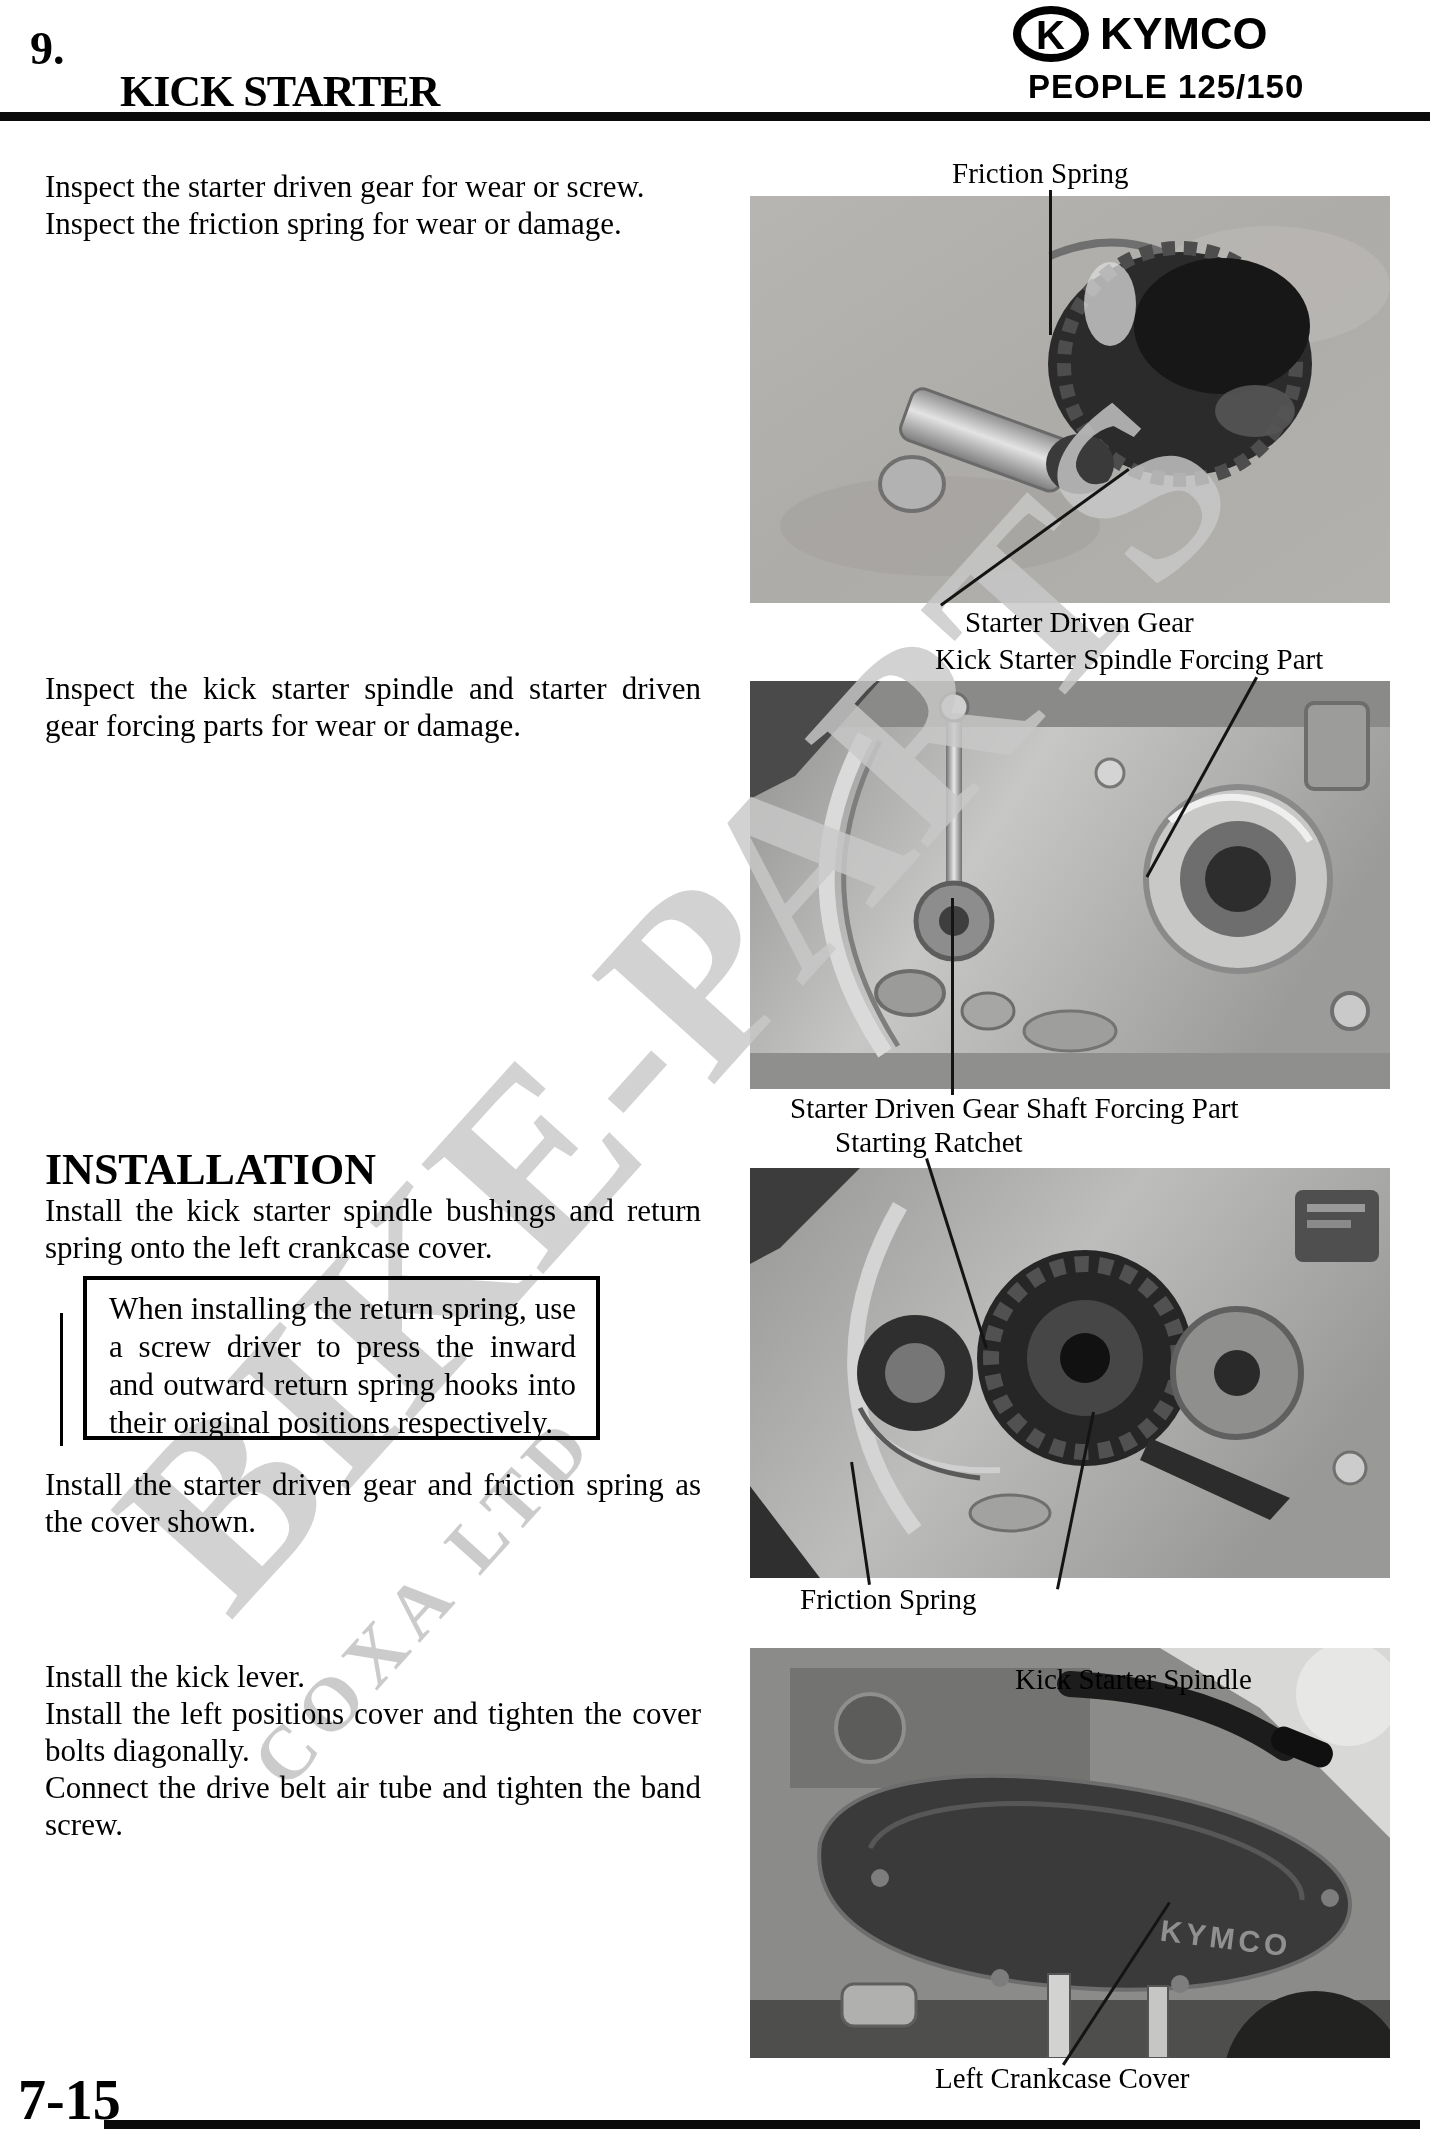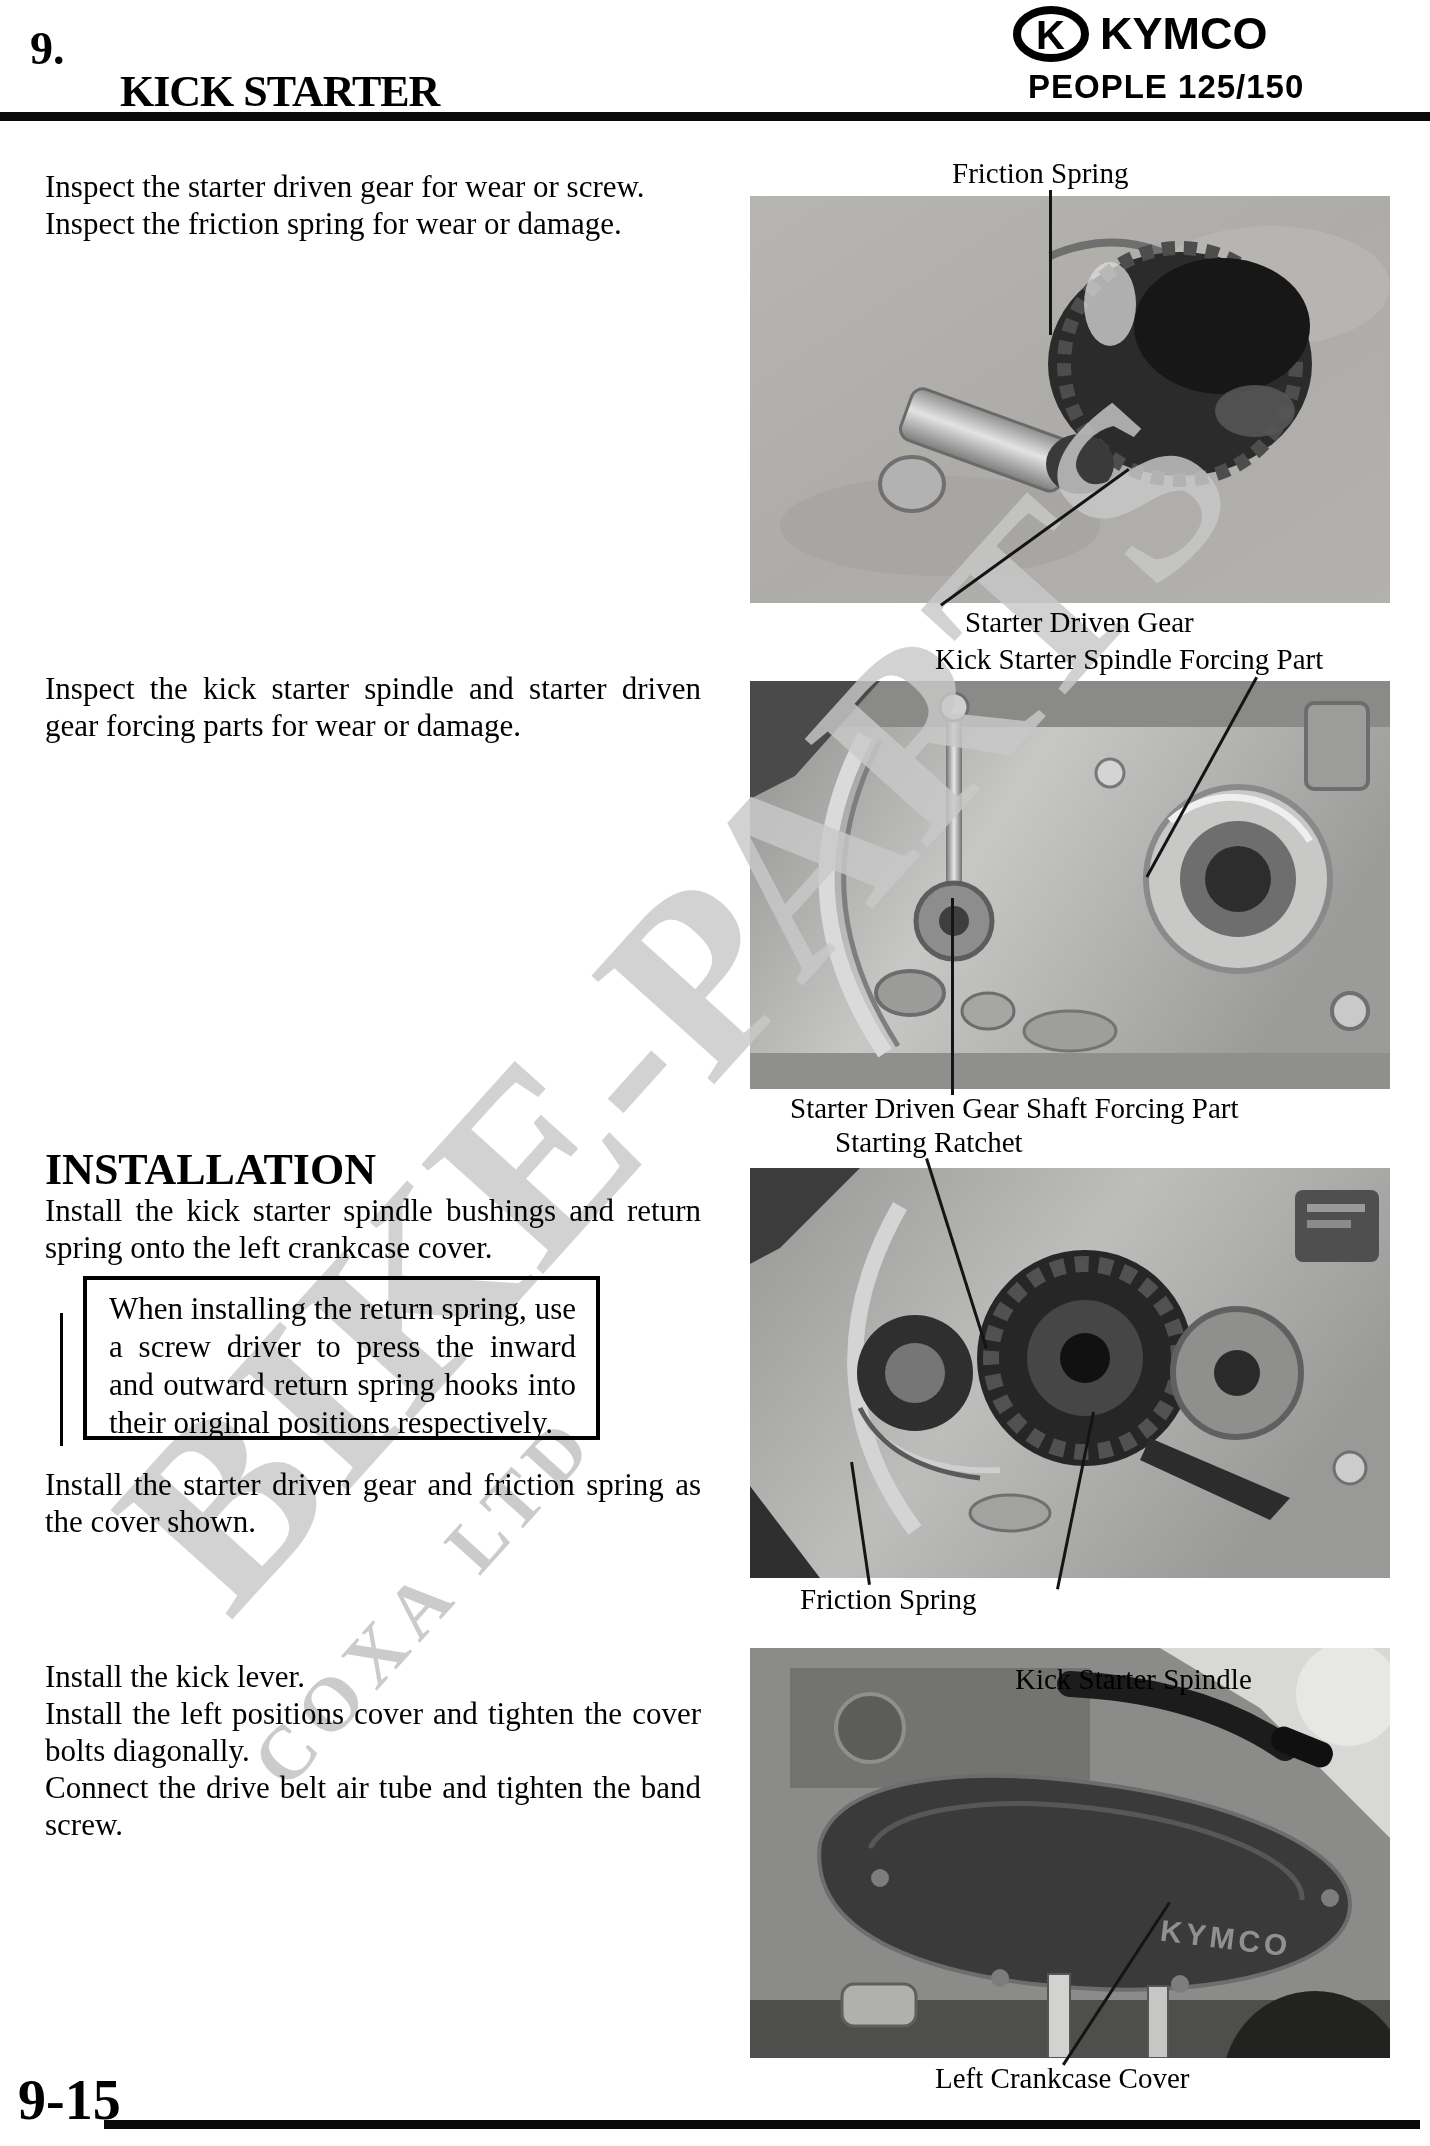--- a/index.html
+++ b/index.html
@@ -265,16 +265,16 @@
       <rect x="298" y="326" width="22" height="84" fill="#d2d2d0" stroke="#555" stroke-width="2"></rect>
       <rect x="398" y="338" width="20" height="72" fill="#c6c6c4" stroke="#555" stroke-width="2"></rect>
       <circle cx="565" cy="435" r="92" fill="#222220"></circle>
       <rect x="92" y="336" width="74" height="42" rx="12" fill="#b0b0ae" stroke="#5f5f5d" stroke-width="3"></rect>
     </svg>
   </div>
   <div class="cl" id="cl-fig4"></div>
 
   <div class="figlabel" id="fig4-label-bottom">Left Crankcase Cover</div>
 
-  <div id="page-number">9-15</div>
+  <div id="page-number">7-15</div>
   <div id="footer-rule"></div>
 
 </div>
 
 </body></html>

